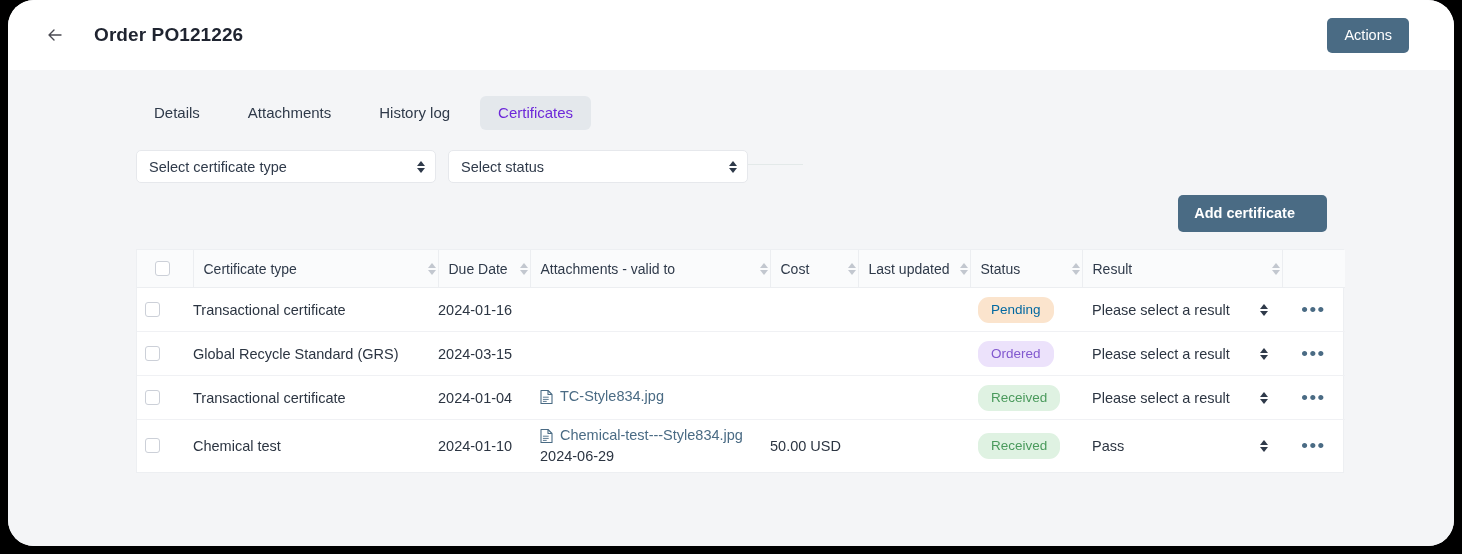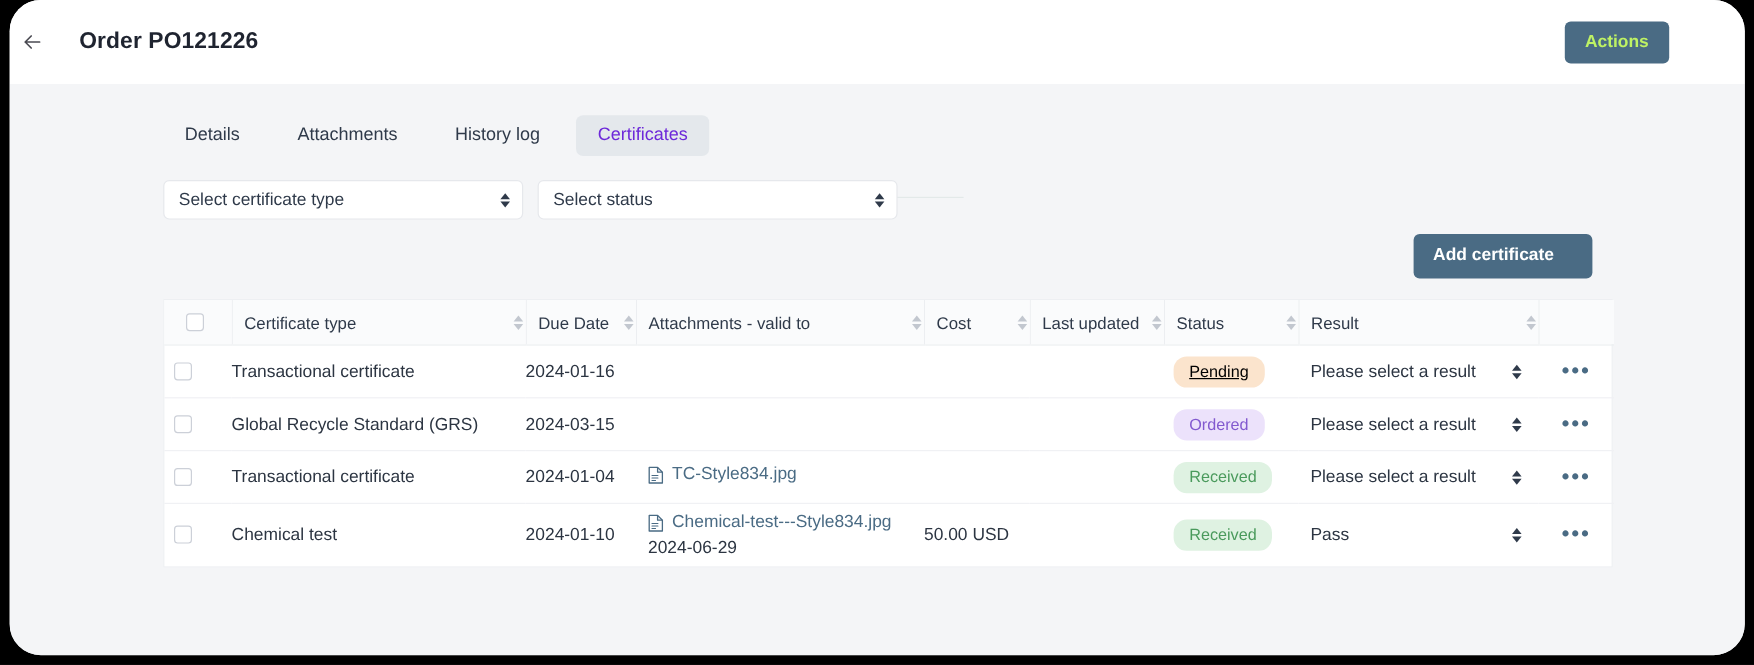--- a/index.html
+++ b/index.html
@@ -17,50 +17,50 @@
     border-radius: 26px;
     overflow: hidden;
   }
   
   #topbar {
     position: relative;
     height: 70px;
     background: #ffffff;
     display: flex;
     align-items: center;
-    padding-left: 0;
+    padding-left: 28px;
   }
   #back-arrow {
     width: 34px; height: 34px;
     display: flex; align-items: center; justify-content: center;
     color: #4a4a52;
     cursor: pointer;
     flex: 0 0 auto;
     margin-left: 2px;
   }
   #back-arrow svg { display:block; }
   #page-title {
     font-size: 19px;
     font-weight: bold;
     color: #1f2430;
     margin-left: 22px;
     letter-spacing: .1px;
   }
   #actions-button {
     position: absolute;
-    right: 63px; top: 18px;
+    right: 45px; top: 18px;
     background: #4a6b84;
-    color: #bef264;
+    color: #ffffff;
     font-size: 14.5px;
     padding: 9px 17px 10px 17px;
     border: none;
     border-radius: 5px;
     cursor: pointer;
     font-family: "Liberation Sans", sans-serif;
-    font-weight: bold;
+    font-weight: normal;
   }
   
   #content {
     position: relative;
     height: 476px;
     background: #f4f5f7;
   }
   #ghost-line {
     position: absolute;
     left: 690px; top: 94px;
@@ -243,21 +243,21 @@
     padding-left: 10px;
     margin-top: 1px;
   }
   .badge {
     display: inline-block;
     font-size: 13.5px;
     padding: 5px 13px 6px 13px;
     border-radius: 11px;
     white-space: nowrap;
   }
-  .badge-pending  { background: #fbe4cd; color: #000000; text-decoration: underline; }
+  .badge-pending  { background: #fbe4cd; color: #0369a1; }
   .badge-ordered  { background: #ece2fb; color: #8259cf; }
   .badge-received { background: #dff2e2; color: #4a9a5c; }
   .result-select {
     display: flex;
     align-items: center;
     justify-content: space-between;
     padding-left: 10px;
     padding-right: 14px;
     cursor: pointer;
   }

